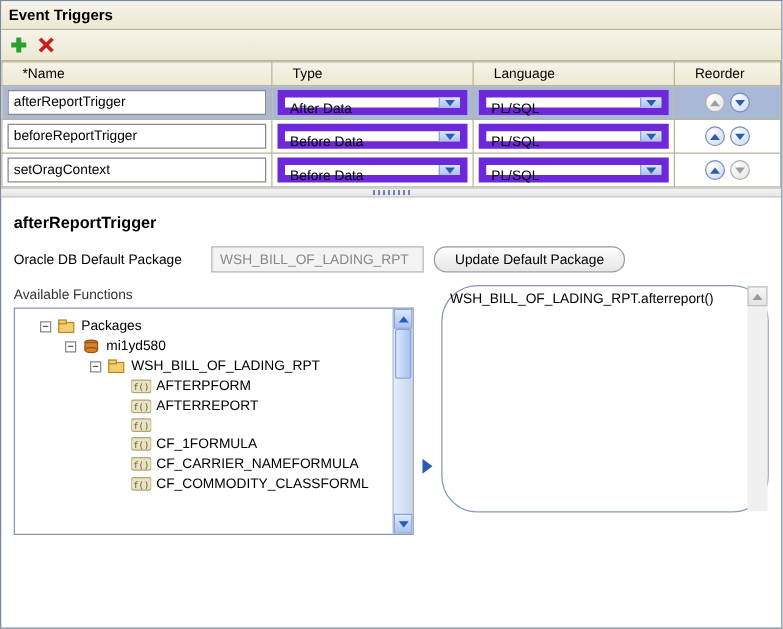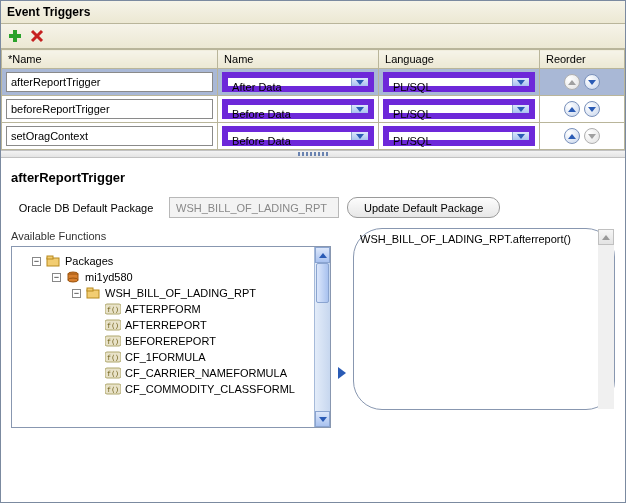--- a/index.html
+++ b/index.html
@@ -33,21 +33,21 @@
     display: inline-flex; align-items: center; justify-content: center;
     cursor: pointer;
   }
   .grid {
     width: 100%;
     border-collapse: collapse;
   }
   .grid th {
     background: linear-gradient(#f6f4e9, #ece8d3);
     border: 1px solid #b9b59a;
-    padding: 3px 6px;
+    padding: 3px 16px;
     text-align: left;
     font-weight: normal;
   }
   .grid td {
     border: 1px solid #b9b59a;
     padding: 3px 4px;
     background: #fff;
   }
   .grid tr.selected td {
     background: #a9b8d6;
@@ -118,21 +118,21 @@
     font-weight: bold;
     font-size: 13px;
     padding: 12px 10px 10px;
   }
   .form-row {
     display: flex;
     align-items: center;
     gap: 8px;
     padding: 2px 10px 10px;
   }
-  .form-row label { min-width: 150px; text-align: center; }
+  .form-row label { min-width: 150px; }
   .ro-input {
     border: 1px solid #b8b8b8;
     background: #f3f3f3;
     padding: 3px 6px;
     width: 170px;
     color: #888;
     height: 21px;
     font-size: 11px;
   }
   .btn {
@@ -248,21 +248,21 @@
         <line x1="2" y1="2" x2="12" y2="12" stroke="#c62020" stroke-width="3"></line>
         <line x1="12" y1="2" x2="2" y2="12" stroke="#c62020" stroke-width="3"></line>
       </svg>
   </span>
 </div>
 
 <table class="grid">
   <thead>
     <tr>
       <th style="width:188px">*Name</th>
-      <th style="width:140px">Name</th>
+      <th style="width:140px">Type</th>
       <th style="width:140px">Language</th>
       <th style="width:74px">Reorder</th>
     </tr>
   </thead>
   <tbody id="grid-body">
       <tr class="selected">
         <td><input class="cell-input" value="afterReportTrigger" style=""></td>
         <td>
           <div class="cell-select-wrap">
             <div class="value">After Data</div>
@@ -420,21 +420,20 @@
             <span class="lbl">AFTERREPORT</span>
           </div>
           <div class="tree-row indent4">
             <span style="width: 11px; display: inline-block;"></span>
             <span class="ic">
               <svg width="16" height="12">
                 <rect x="0" y="1" width="16" height="10" rx="2" fill="#e8e2c8" stroke="#b0a86f"></rect>
                 <text x="8" y="9" font-size="7" text-anchor="middle" fill="#6a5a10" font-family="monospace">f()</text>
               </svg>
             </span>
-            <span class="lbl">BEFOREREPORT</span>
           </div>
           <div class="tree-row indent4">
             <span style="width: 11px; display: inline-block;"></span>
             <span class="ic">
               <svg width="16" height="12">
                 <rect x="0" y="1" width="16" height="10" rx="2" fill="#e8e2c8" stroke="#b0a86f"></rect>
                 <text x="8" y="9" font-size="7" text-anchor="middle" fill="#6a5a10" font-family="monospace">f()</text>
               </svg>
             </span>
             <span class="lbl">CF_1FORMULA</span>

